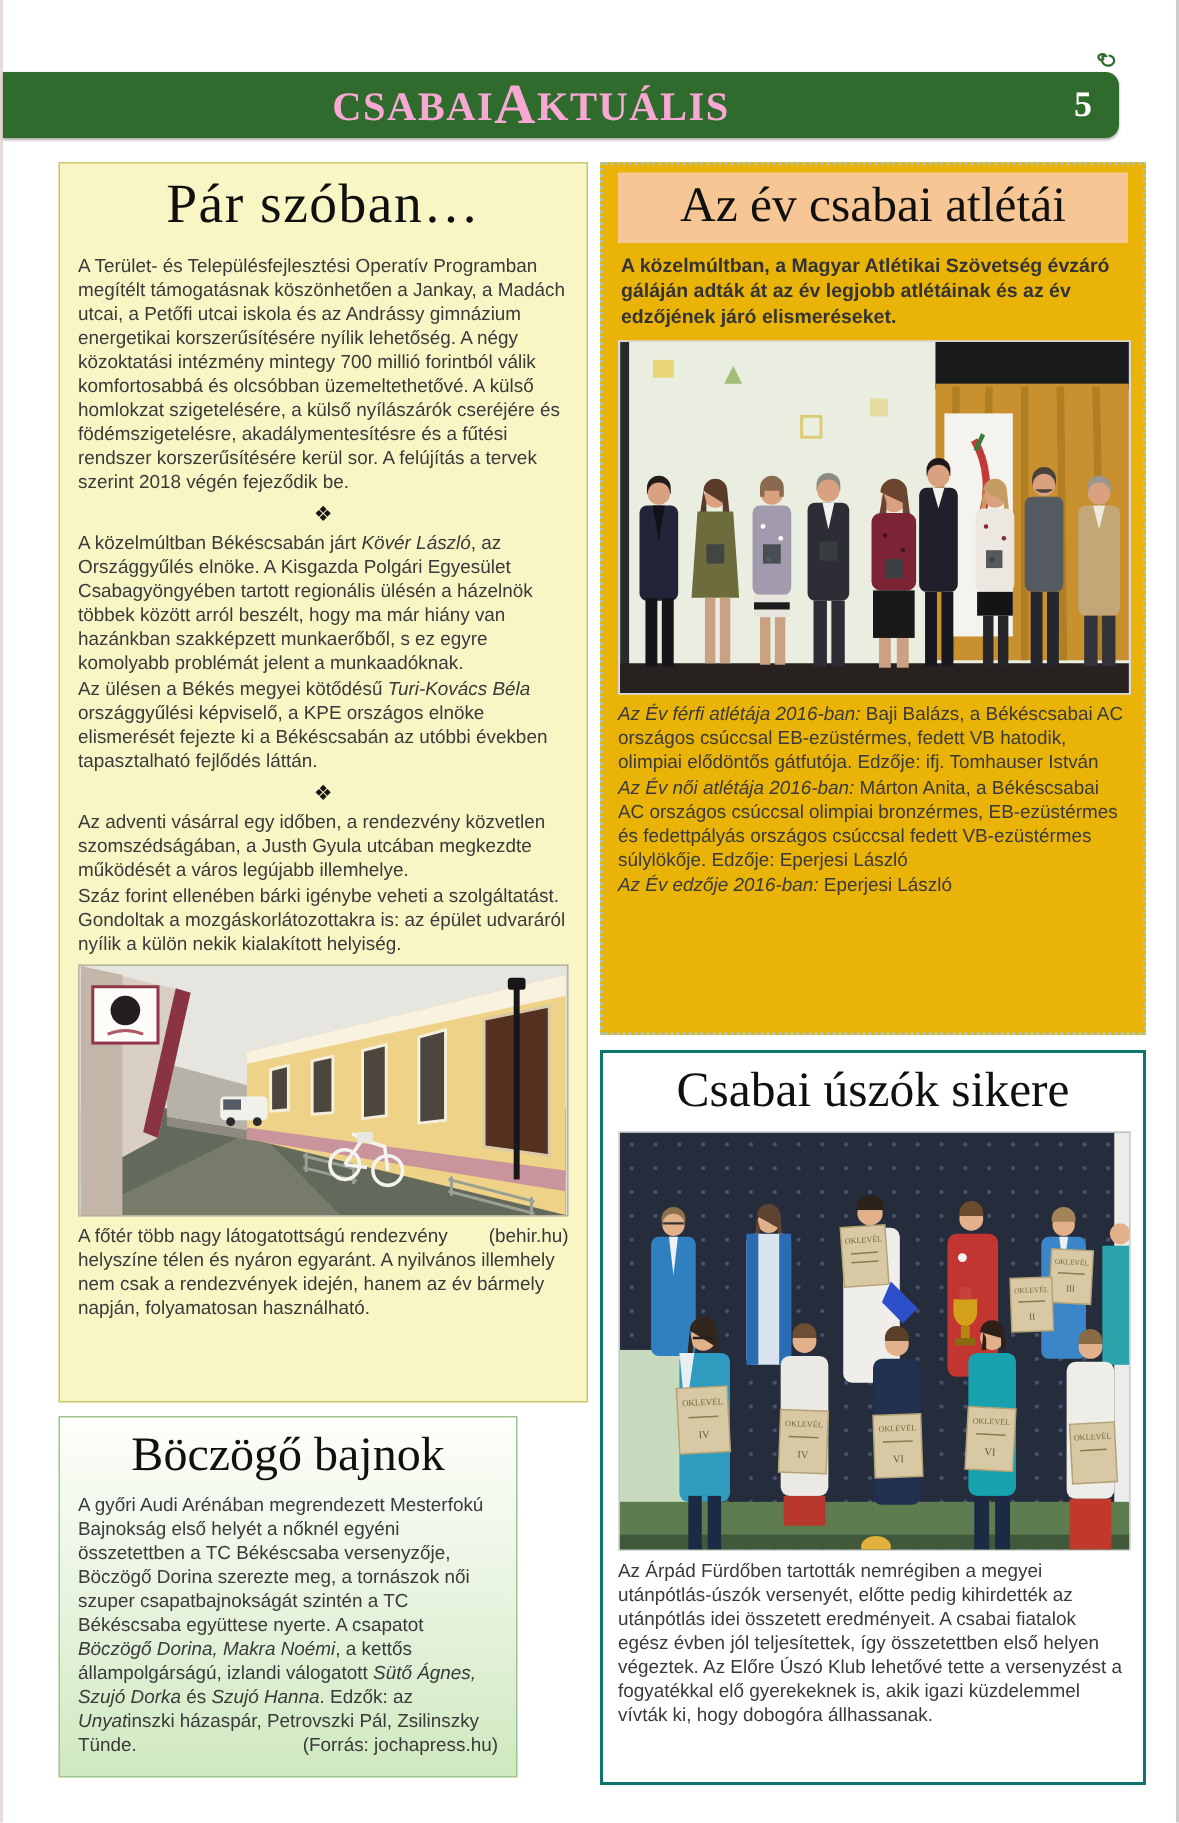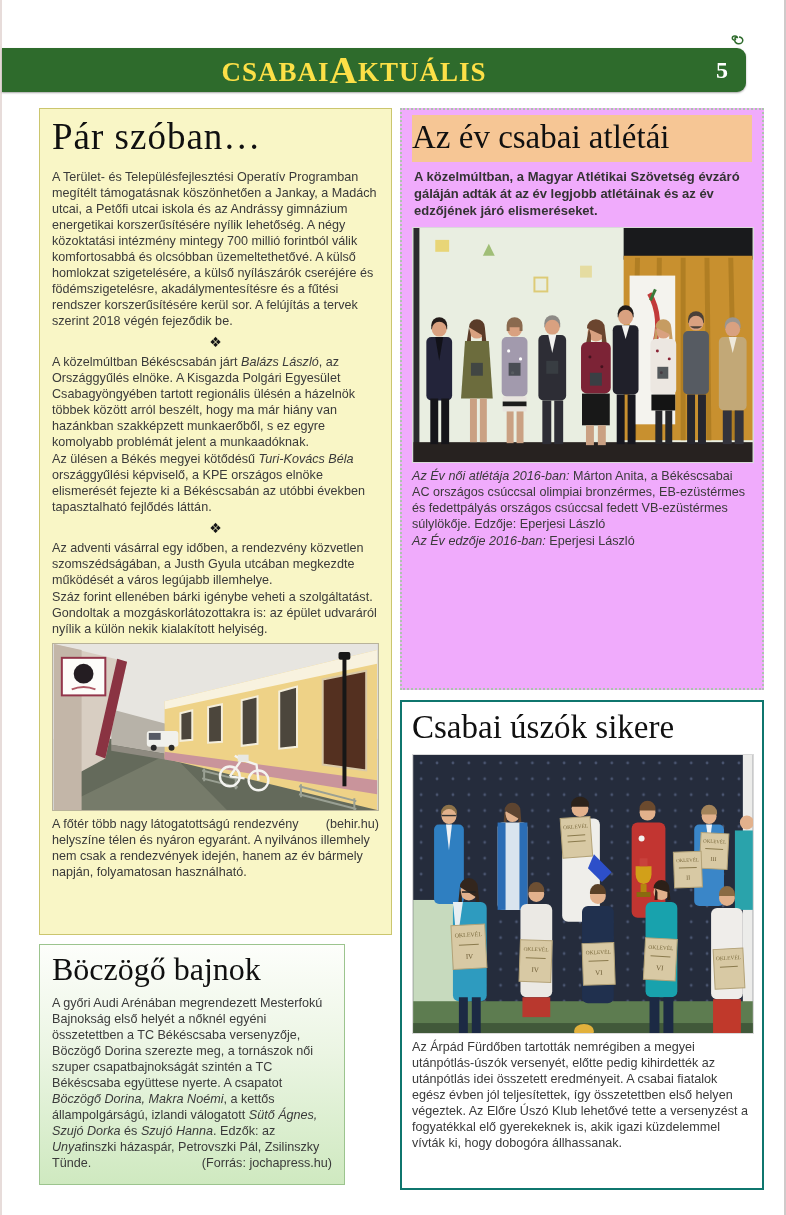--- a/index.html
+++ b/index.html
@@ -3,34 +3,34 @@
 <meta charset="utf-8">
 <style>
   *{margin:0;padding:0;box-sizing:border-box}
   html,body{width:786px;height:1215px}
   body{background:#fff;font-family:"Liberation Sans",sans-serif;position:relative;overflow:hidden}
   .page{position:absolute;inset:0;background:#fff;border-left:2px solid #e7dcda;border-right:2px solid #cfcaca}
   .serif{font-family:"Liberation Serif","DejaVu Serif",serif}
 
   
   .header-bar{position:absolute;left:0;top:48px;width:744px;height:44px;background:#2e6b2c;border-radius:0 9px 9px 0;box-shadow:0 1px 2px rgba(0,0,0,.35)}
-  .brand{position:absolute;left:0;right:40px;top:0;height:44px;text-align:center;color:#fde047;font-family:"Liberation Serif",serif;font-weight:700;letter-spacing:1px;line-height:44px}
+  .brand{position:absolute;left:0;right:40px;top:0;height:44px;text-align:center;color:#f9a8d4;font-family:"Liberation Serif",serif;font-weight:700;letter-spacing:1px;line-height:44px}
   .brand .pre,.brand .rest{font-size:27px}
   .brand .accent{font-size:38px;vertical-align:-2px}
   .pagenum{position:absolute;right:18px;top:0;height:44px;line-height:44px;font-family:"Liberation Serif",serif;font-size:24px;font-weight:700;color:#fff}
   .spiral{position:absolute;left:726px;top:28px}
 
   
   .box{position:absolute;overflow:hidden}
   .box-yellow{left:37px;top:108px;width:353px;height:827px;background:#f9f6c6;border:1px solid #cbc66e;padding:4px 12px}
   .box-green{left:37px;top:944px;width:306px;height:241px;background:linear-gradient(180deg,#fdfefb 0%,#ebf5e3 45%,#cfe9c0 100%);border:1px solid #9cc48e;padding:6px 12px}
-  .box-dotted{left:398px;top:108px;width:364px;height:582px;background:#f0abfc;border:2px dotted #adc4ad;padding:5px 10px}
+  .box-dotted{left:398px;top:108px;width:364px;height:582px;background:#eab308;border:2px dotted #adc4ad;padding:5px 10px}
   .box-solid{left:398px;top:700px;width:364px;height:490px;background:#fff;border:2px solid #0f766e;padding:5px 10px}
 
-  h1,h2{font-weight:400;color:#101010;}
+  h1,h2{font-weight:400;color:#101010;text-align:center}
   .title-par{font-size:37px;margin:2px 0 12px;letter-spacing:1px}
   .title-boc{font-size:32px;margin:0 0 8px}
   .title-usz{font-size:33px;margin:2px 0 8px}
   .orange-band{background:#f6c695;margin:0 0 7px;padding:4px 0 6px}
   .title-atl{font-size:33px}
 
   p.body{font-size:12.6px;line-height:1.27;color:#3a3a3a;margin:0 0 1px;text-align:left}
   p.lead{font-size:13px;line-height:1.3;font-weight:700;color:#333;margin:2px 2px 7px}
   .it{font-style:italic}
   .divider{text-align:center;font-size:14px;color:#151515;margin:4px 0 5px}
@@ -50,21 +50,21 @@
     <div class="brand">
       <span class="pre">CSABAI</span><span class="accent">A</span><span class="rest">KTUÁLIS</span>
     </div>
     <div class="pagenum">5</div>
   </div>
 
   <div class="box box-yellow">
     <h1 class="serif title-par">Pár szóban…</h1>
     <p class="body">A Terület- és Településfejlesztési Operatív Programban megítélt támogatásnak köszönhetően a Jankay, a Madách utcai, a Petőfi utcai iskola és az Andrássy gimnázium energetikai korszerűsítésére nyílik lehetőség. A négy közoktatási intézmény mintegy 700 millió forintból válik komfortosabbá és olcsóbban üzemeltethetővé. A külső homlokzat szigetelésére, a külső nyílászárók cseréjére és födémszigetelésre, akadálymentesítésre és a fűtési rendszer korszerűsítésére kerül sor. A felújítás a tervek szerint 2018 végén fejeződik be.</p>
     <div class="divider">❖</div>
-    <p class="body"><span>A közelmúltban Békéscsabán járt </span><span class="it">Balázs László</span><span>, az Országgyűlés elnöke. A Kisgazda Polgári Egyesület Csabagyöngyében tartott regionális ülésén a házelnök többek között arról beszélt, hogy ma már hiány van hazánkban szakképzett munkaerőből, s ez egyre komolyabb problémát jelent a munkaadóknak.</span></p>
+    <p class="body"><span>A közelmúltban Békéscsabán járt </span><span class="it">Kövér László</span><span>, az Országgyűlés elnöke. A Kisgazda Polgári Egyesület Csabagyöngyében tartott regionális ülésén a házelnök többek között arról beszélt, hogy ma már hiány van hazánkban szakképzett munkaerőből, s ez egyre komolyabb problémát jelent a munkaadóknak.</span></p>
     <p class="body"><span>Az ülésen a Békés megyei kötődésű </span><span class="it">Turi-Kovács Béla</span><span> országgyűlési képviselő, a KPE országos elnöke elismerését fejezte ki a Békéscsabán az utóbbi években tapasztalható fejlődés láttán.</span></p>
     <div class="divider">❖</div>
     <p class="body">Az adventi vásárral egy időben, a rendezvény közvetlen szomszédságában, a Justh Gyula utcában megkezdte működését a város legújabb illemhelye.</p>
     <p class="body">Száz forint ellenében bárki igénybe veheti a szolgáltatást. Gondoltak a mozgáskorlátozottakra is: az épület udvaráról nyílik a külön nekik kialakított helyiség.</p>
 
     <svg class="photo" width="327" height="168" viewBox="0 0 327 168">
       <rect width="327" height="168" fill="#e7e5e0"></rect>
       <rect y="96" width="327" height="72" fill="#646a5b"></rect>
       <polygon points="0,168 118,110 175,168" fill="#767b6a"></polygon>
       <polygon points="58,66 118,82 118,112 58,102" fill="#b7b2a8"></polygon>
@@ -238,20 +238,21 @@
             <path d="M314,98 a8,8 0 0 1 16,0 v3 h-16 z" fill="#9a9690"></path>
             <circle cx="322" cy="102" r="7.5" fill="#d9a180"></circle>
             <rect x="308" y="110" width="28" height="74" rx="5" fill="#c2a877"></rect>
             <polygon points="318,110 326,110 322,126" fill="#efe9dc"></polygon>
             <rect x="312" y="184" width="9" height="34" fill="#33333b"></rect>
             <rect x="324" y="184" width="9" height="34" fill="#33333b"></rect>
           </g>
       </g>
     </svg>
 
+    <p class="body"><span class="it">Az Év férfi atlétája 2016-ban:</span><span> Baji Balázs, a Békéscsabai AC országos csúccsal EB-ezüstérmes, fedett VB hatodik, olimpiai elődöntős gátfutója. Edzője: ifj. Tomhauser István</span></p>
     <p class="body"><span class="it">Az Év női atlétája 2016-ban:</span><span> Márton Anita, a Békéscsabai AC országos csúccsal olimpiai bronzérmes, EB-ezüstérmes és fedettpályás országos csúccsal fedett VB-ezüstérmes súlylökője. Edzője: Eperjesi László</span></p>
     <p class="body"><span class="it">Az Év edzője 2016-ban:</span><span> Eperjesi László</span></p>
   </div>
 
   <div class="box box-solid">
     <h2 class="serif title-usz">Csabai úszók sikere</h2>
 
     <svg class="photo noframe" width="342" height="280" viewBox="0 0 342 280">
       <defs>
         <pattern id="peg" width="16" height="16" patternUnits="userSpaceOnUse">

